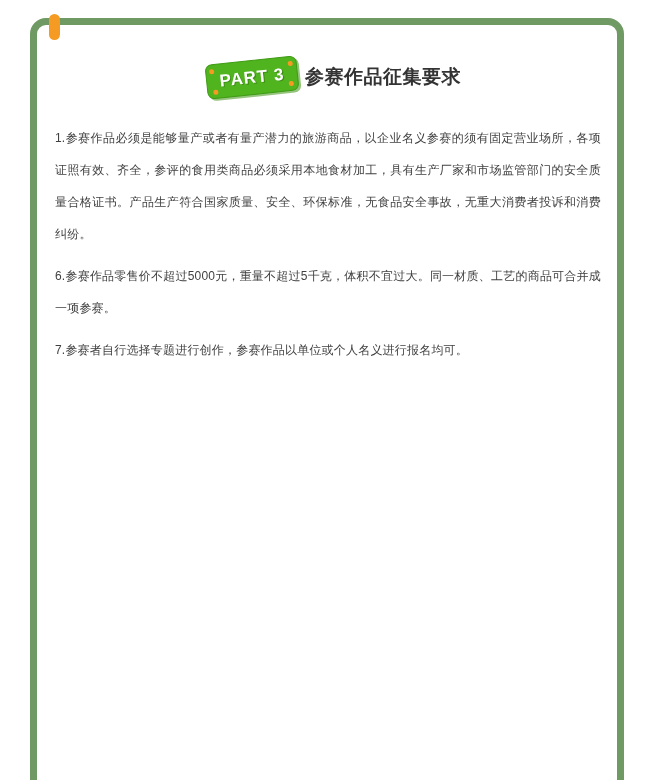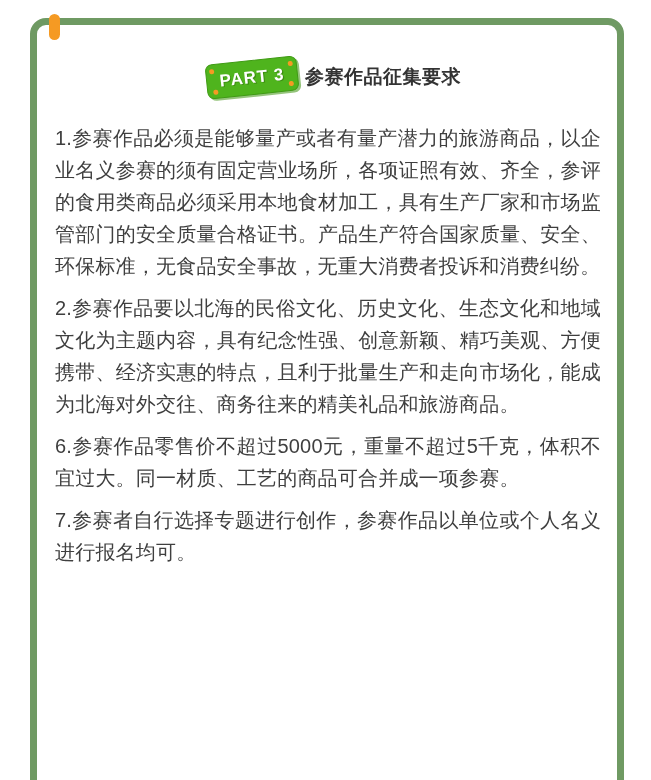--- a/index.html
+++ b/index.html
@@ -90,21 +90,21 @@
   
   .body-text {
     position: absolute;
     left: 55px;
     top: 122px;
     width: 546px;
     z-index: 1;
   }
   .body-text p {
     margin: 0 0 10px 0;
-    font-size: 20px;
+    font-size: 12px;
     line-height: 32px;
     color: #3f3f3f;
     text-align: justify;
     letter-spacing: 0.2px;
     word-break: break-all;
   }
 </style>
 </head>
 <body>
 
@@ -119,19 +119,18 @@
     <span class="screw tr"></span>
     <span class="screw bl"></span>
     <span class="screw br"></span>
     <span class="badge-label">PART 3</span>
   </div>
 
   <h1 class="title">参赛作品征集要求</h1>
 
   <div class="body-text">
     <p>1.参赛作品必须是能够量产或者有量产潜力的旅游商品，以企业名义参赛的须有固定营业场所，各项证照有效、齐全，参评的食用类商品必须采用本地食材加工，具有生产厂家和市场监管部门的安全质量合格证书。产品生产符合国家质量、安全、环保标准，无食品安全事故，无重大消费者投诉和消费纠纷。</p>
-    <p>2.参赛作品要以北海的民俗文化、历史文化、生态文化和地域文化为主题内容，具有纪念性强、创意新颖、精巧美观、方便携带、经济实惠的特点，且利于批量生产和走向市场化，能成为北海对外交往、商务往来的精美礼品和旅游商品。</p>
     <p>6.参赛作品零售价不超过5000元，重量不超过5千克，体积不宜过大。同一材质、工艺的商品可合并成一项参赛。</p>
     <p>7.参赛者自行选择专题进行创作，参赛作品以单位或个人名义进行报名均可。</p>
 
   </div>
 
 </div>
 
 </body></html>

